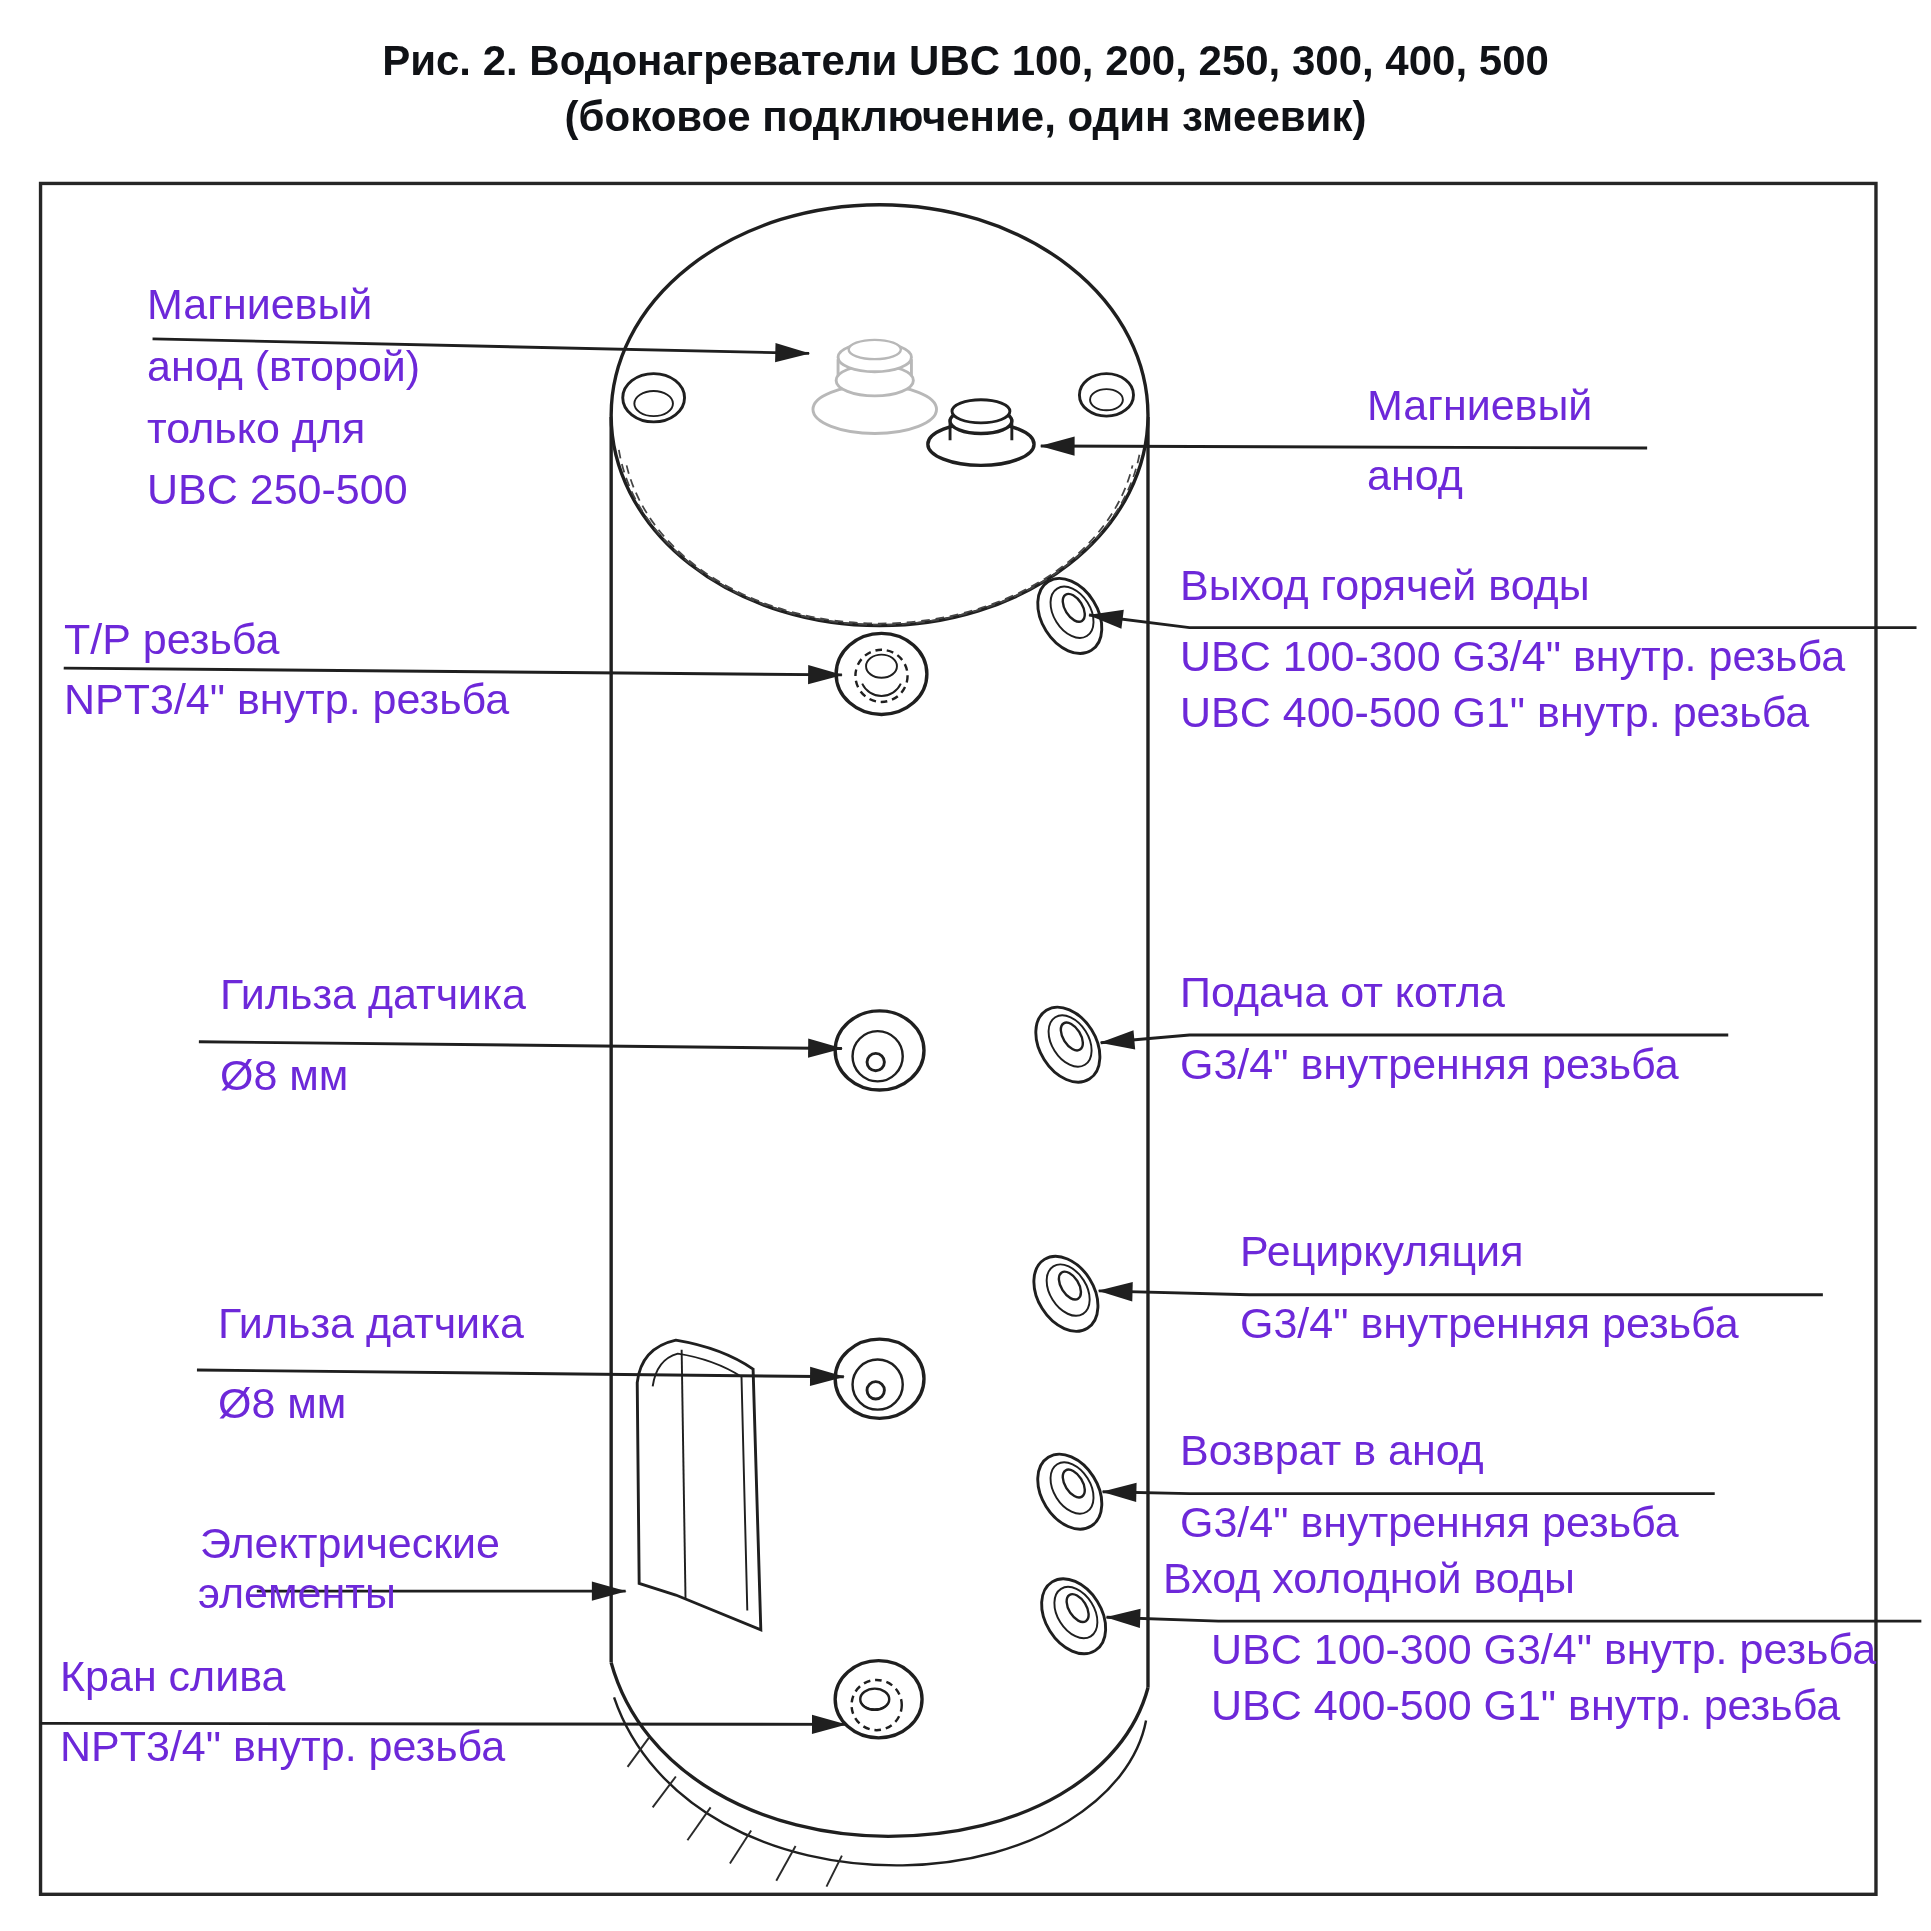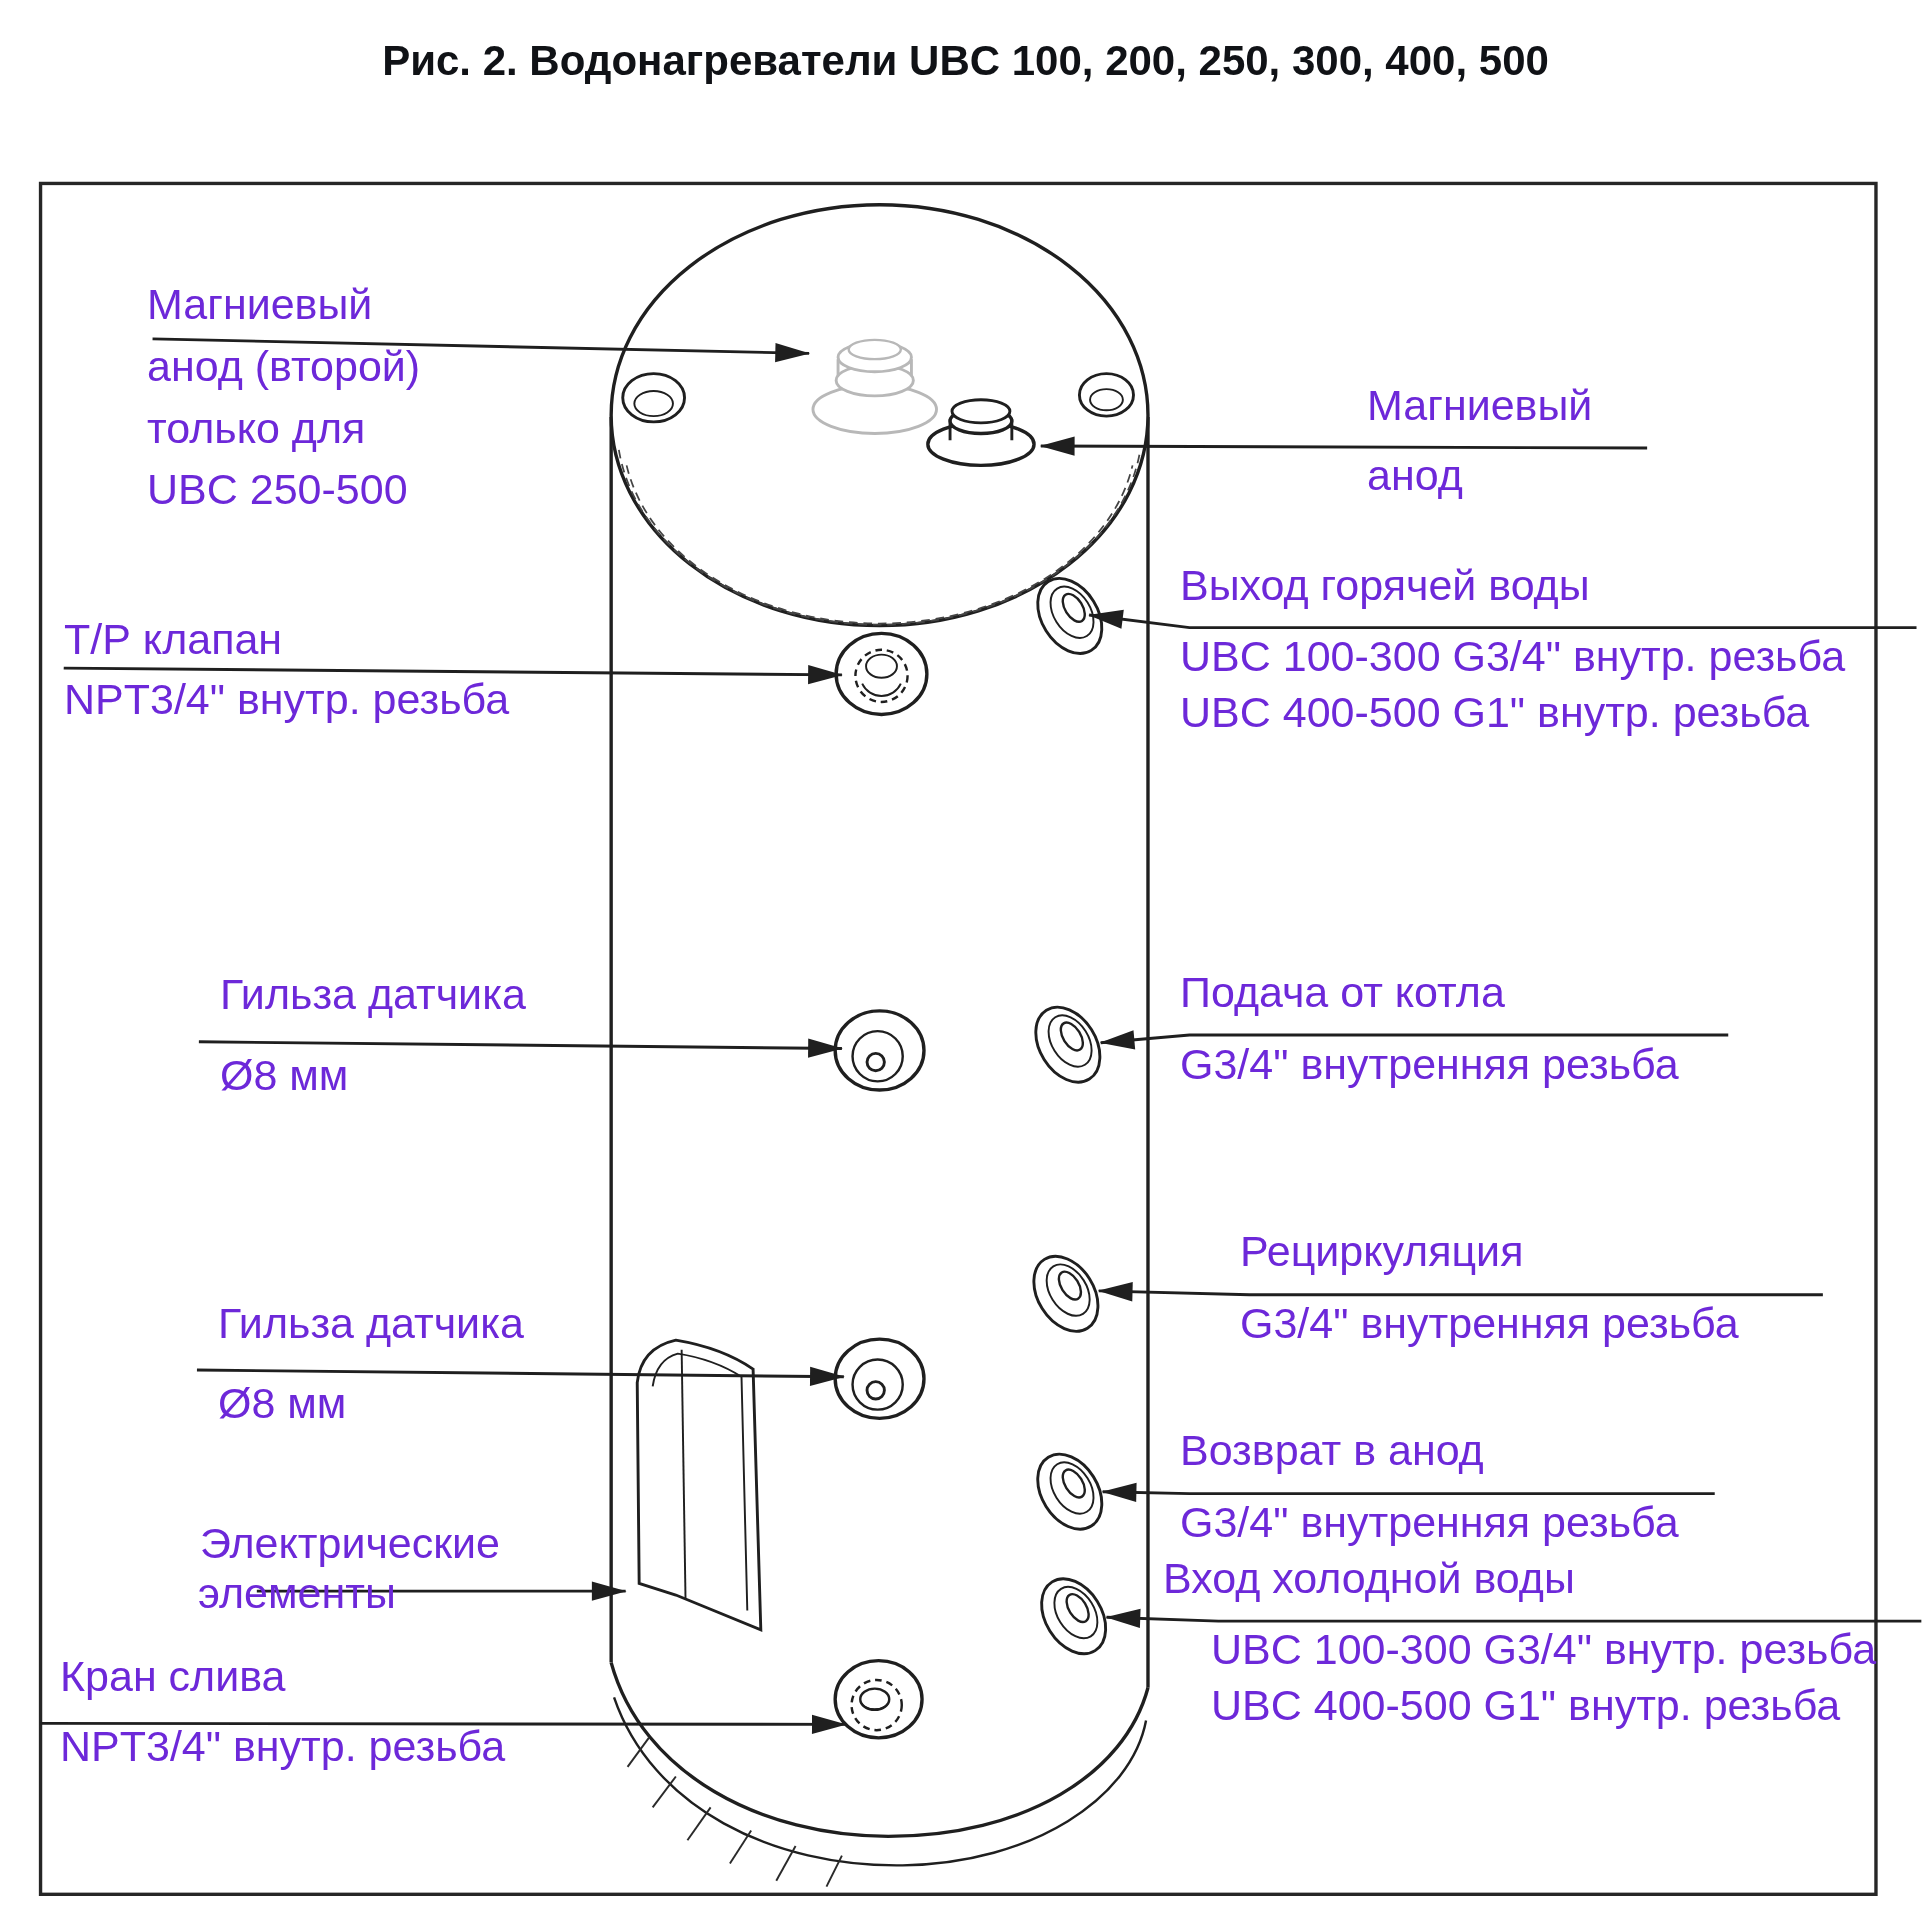--- a/index.html
+++ b/index.html
@@ -12,20 +12,21 @@
   svg.diagram{position:absolute;left:0;top:0;}
   .lbl{position:absolute;font-size:43px;line-height:52px;white-space:nowrap;color:#6d28d9;}
 </style>
 </head>
 <body>
 
 <div class="page">
 
   <div class="title-wrap">
     <div>Рис. 2. Водонагреватели UBC 100, 200, 250, 300, 400, 500</div>
+    <div>(боковое подключение, один змеевик)</div>
   </div>
 
   <svg class="diagram" width="1931" height="1931" viewBox="0 0 2000 2000" fill="none">
     <defs>
       <marker id="arr" markerUnits="userSpaceOnUse" markerWidth="40" markerHeight="24" refX="37" refY="12" orient="auto">
         <path d="M2,2 L38,12 L2,22 Z" fill="#1f1f1f"></path>
       </marker>
     </defs>
 
     <rect x="42" y="190" width="1901" height="1772" stroke="#262626" stroke-width="3.5"></rect>
@@ -153,21 +154,21 @@
   </svg>
 
   <div>
     <div class="lbl" style="left:147px;top:278px">Магниевый</div>
     <div class="lbl" style="left:147px;top:340px">анод (второй)</div>
     <div class="lbl" style="left:147px;top:402px">только для</div>
     <div class="lbl" style="left:147px;top:463px">UBC 250-500</div>
   </div>
 
   <div>
-    <div class="lbl" style="left:64px;top:613px">Т/Р клапан</div>
+    <div class="lbl" style="left:64px;top:613px">Т/Р резьба</div>
     <div class="lbl" style="left:64px;top:673px">NPT3/4" внутр. резьба</div>
   </div>
 
   <div>
     <div class="lbl" style="left:220px;top:968px">Гильза датчика</div>
     <div class="lbl" style="left:220px;top:1049px">Ø8 мм</div>
   </div>
 
   <div>
     <div class="lbl" style="left:218px;top:1297px">Гильза датчика</div>

